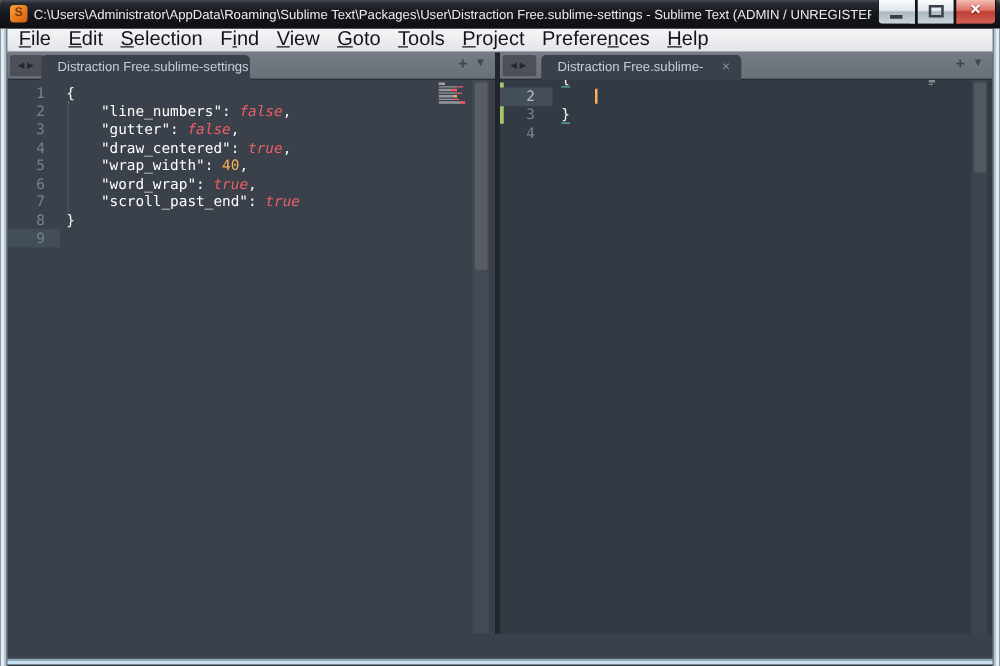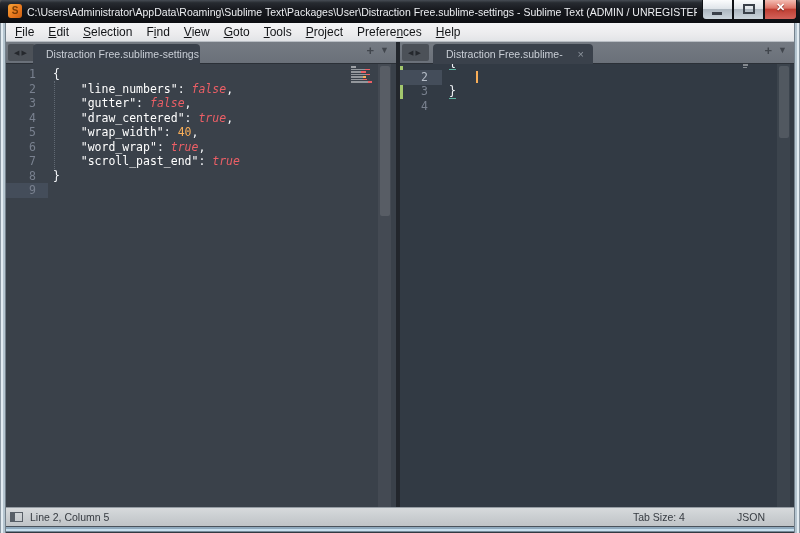--- a/index.html
+++ b/index.html
@@ -23,21 +23,21 @@
     background:linear-gradient(180deg,#f3bcb2 0%,#dd7467 42%,#bf3f33 50%,#d4625a 100%);}
   .glyph-min{position:absolute;left:9px;bottom:4px;width:10px;height:3px;background:#3a4049;}
   .glyph-max{position:absolute;left:9px;top:4px;width:8px;height:6px;border:2px solid #3a4049;}
   .glyph-close{position:absolute;left:0;top:1px;width:100%;text-align:center;color:#fff;
     font-size:11px;font-weight:bold;text-shadow:0 1px 1px #6e1d15;}
   
   .menubar{position:absolute;left:0;top:23px;width:800px;height:19px;
     background:linear-gradient(180deg,#f4f5f6 0%,#ececee 60%,#e2e4e7 100%);
     border-bottom:1px solid #b9bec4;box-sizing:border-box;
     display:flex;align-items:center;padding-left:8px;}
-  .menu-item{font-size:12px;color:#131518;padding:0 7px;line-height:18px;}
+  .menu-item{font-size:16px;color:#131518;padding:0 7px;line-height:18px;}
   .menu-item u{text-decoration:underline;}
   
   .tabbar{position:absolute;top:42px;height:22px;background:linear-gradient(180deg,#757b83,#6a7079);
     border-bottom:1px solid #2b3037;box-sizing:border-box;}
   .tabbar.left{left:6px;width:390px;}
   .tabbar.right{left:400px;width:394px;}
   .navbox{position:absolute;left:2px;top:2px;width:27px;height:17px;border-radius:2px;
     background:#4c5158;color:#25282d;font-size:7px;line-height:17px;text-align:center;
     letter-spacing:2px;}
   .tab{position:absolute;top:2px;height:20px;background:#3a414b;border-radius:4px 4px 0 0;
@@ -201,26 +201,18 @@
   <div class="code-row" style="top: -9px;"><span class="tok-punct bmatch">{</span></div>
       <div class="gutter-highlight" style="top: 5.5px; left: 0px; width: 42px;"></div>
       <div class="gutter-num bright" style="top: 5.5px;">2</div>
       <div class="code-row" style="top: 5.5px;"><span class="tok-plain">    </span><span class="caret" style="left: calc(4ch - 1px);"></span></div>
       <div class="gutter-num" style="top: 20px;">3</div>
       <div class="code-row" style="top: 20px;"><span class="tok-punct bmatch">}</span></div>
       <div class="gutter-num" style="top: 34.5px;">4</div>
       <div class="code-row" style="top: 34.5px;"></div>
     </div>
 
-  <div class="statusbar">
-    <div class="sb-icon">
-        <div class="sb-icon-fill"></div>
-      </div>
-    <span class="sb-pos">Line 2, Column 5</span>
-    <span class="sb-tabsize">Tab Size: 4</span>
-    <span class="sb-syntax">JSON</span>
-  </div>
 
   <div class="frame-left"></div>
   <div class="frame-right"></div>
   <div class="frame-bottom"></div>
 
 </div>
 
 </body></html>

